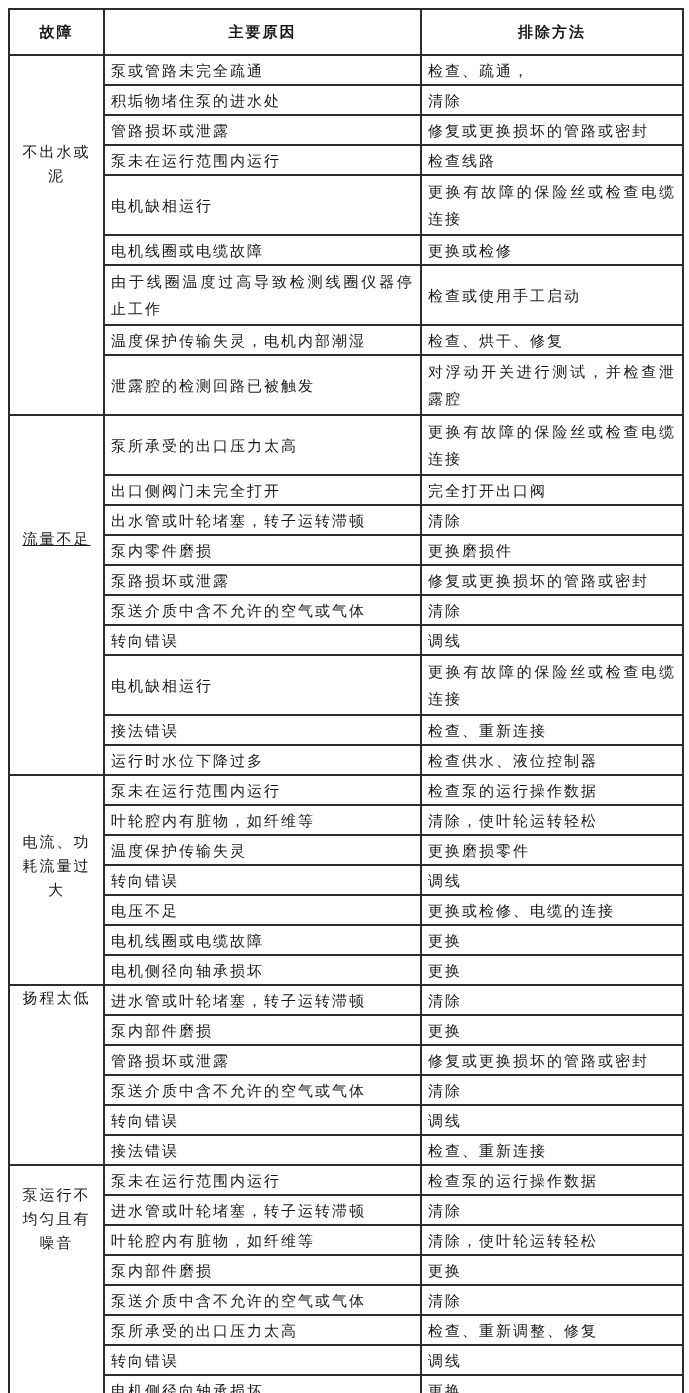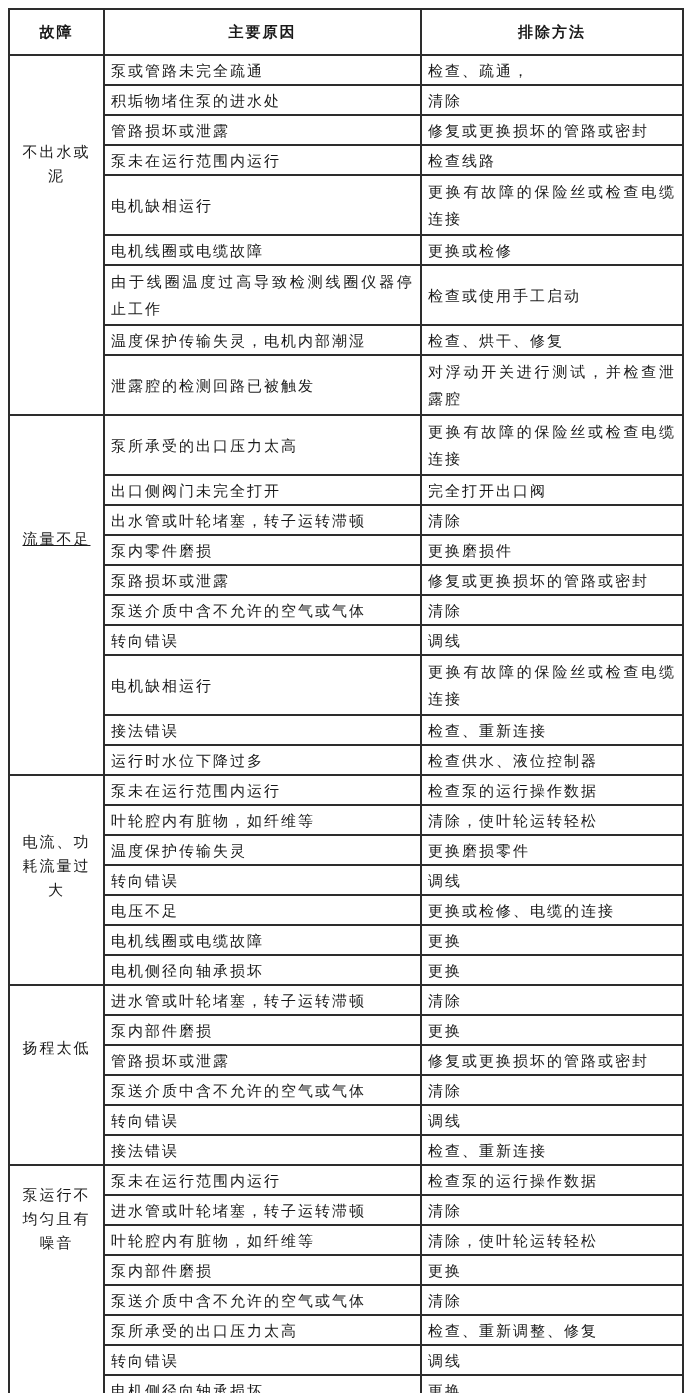--- a/index.html
+++ b/index.html
@@ -44,21 +44,21 @@
     text-align:center;
     vertical-align:top;
     padding:0 6px;
     line-height:24px;
     word-break:break-all;
     font-weight:400;
   }
   td.f1{padding-top:84px;}
   td.f2{padding-top:111px;text-decoration:underline;}
   td.f3{padding-top:54px;}
-  td.f4{padding-top:50px;margin-left:20px;}
+  td.f4{margin-left:20px;}
   td.f5{padding-top:17px;}
 </style>
 </head>
 <body>
 
 <table class="fault-table">
   <colgroup>
     <col style="width:95px">
     <col style="width:317px">
     <col style="width:262px">

